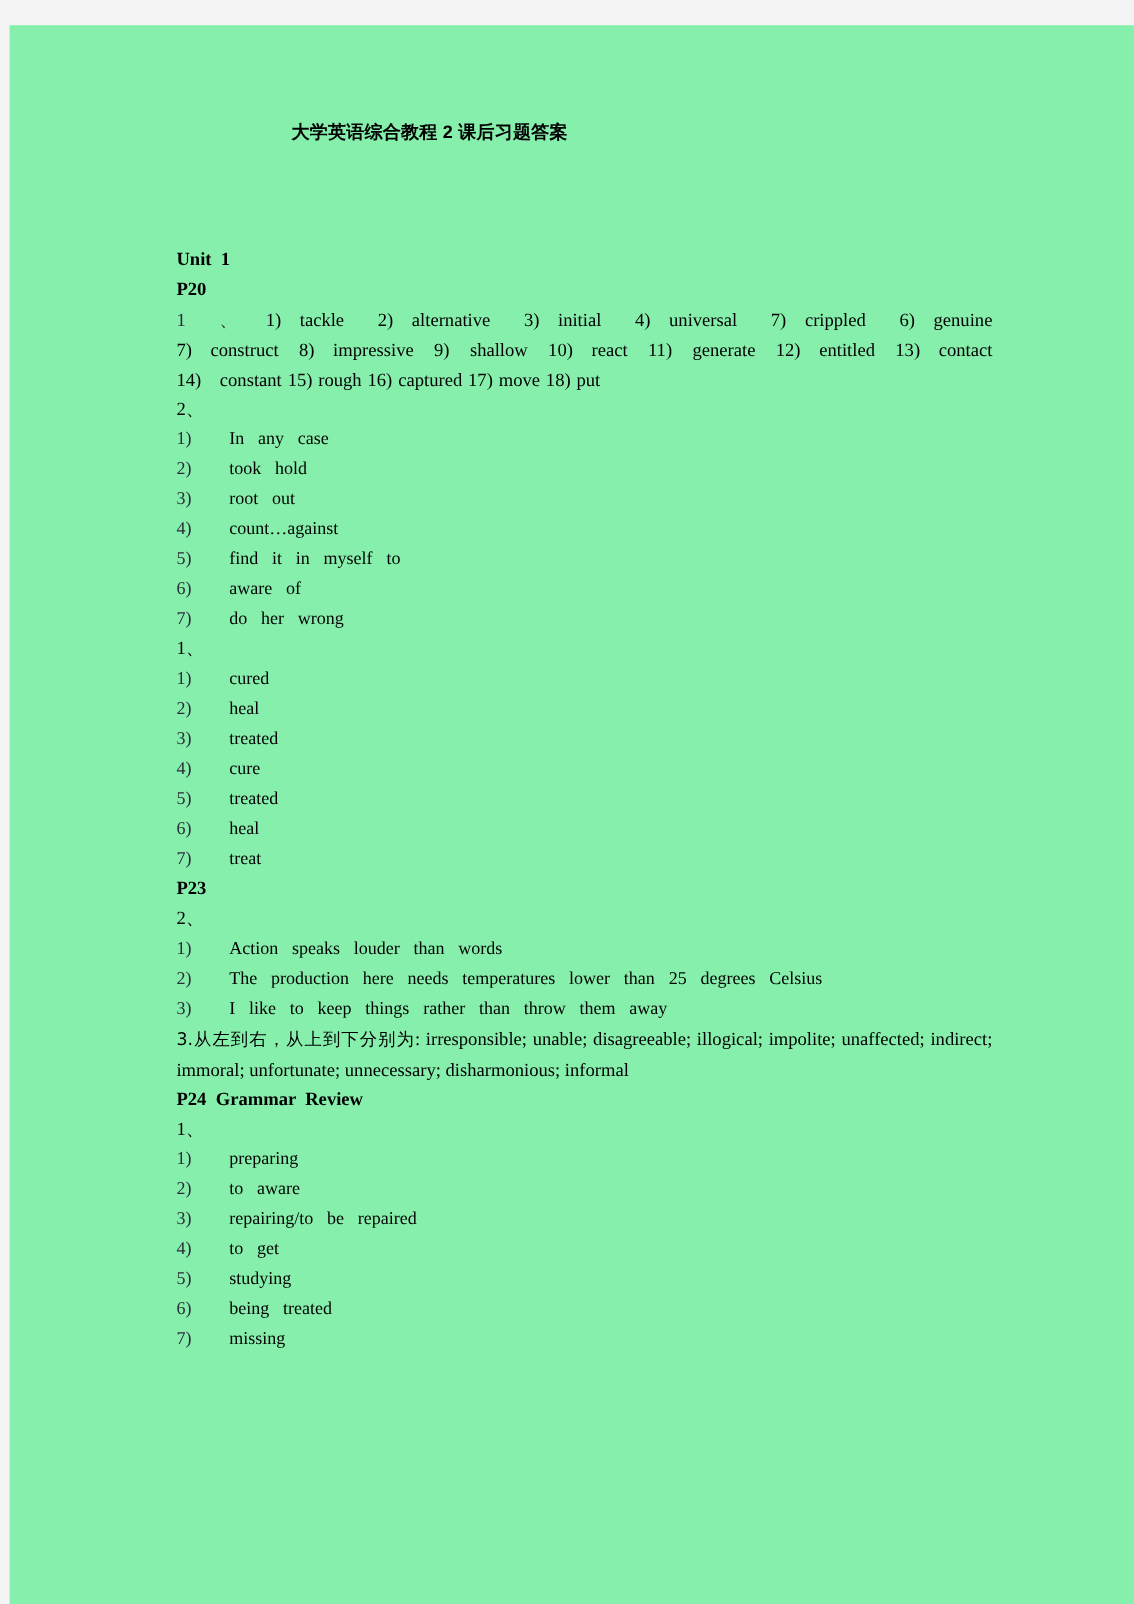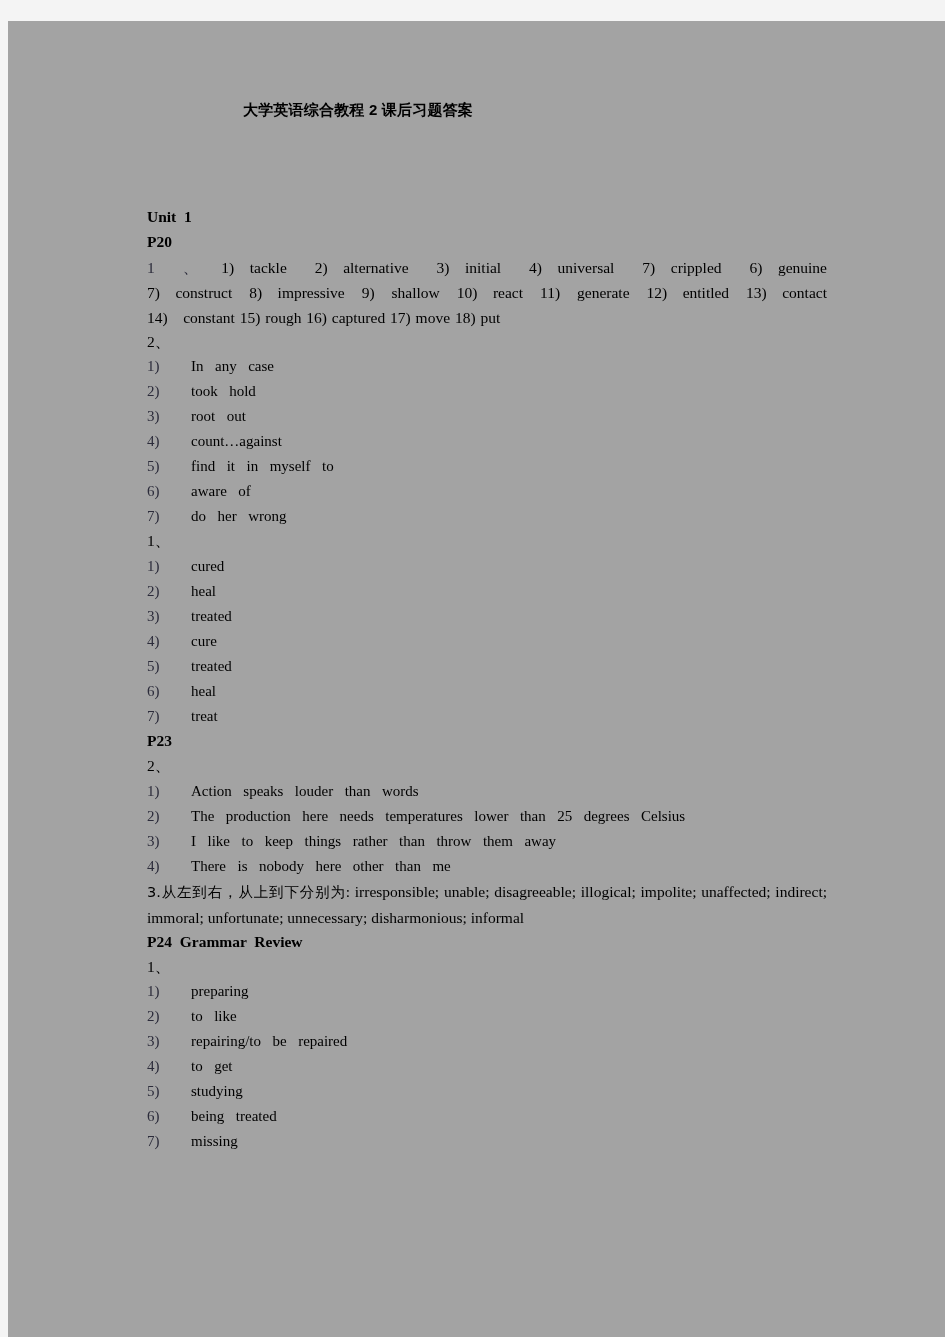--- a/index.html
+++ b/index.html
@@ -12,21 +12,21 @@
     height: 1337px;
     overflow: hidden;
     font-family: "Liberation Serif", "DejaVu Serif", serif;
   }
   .page {
     position: absolute;
     left: 8px;
     top: 21px;
     width: 937px;
     height: 1316px;
-    background: #a3a3a3;
+    background: #86efac;
   }
   .content {
     position: absolute;
     left: 139px;
     top: 0;
     width: 680px;
   }
   .doc-title {
     font-family: "Liberation Sans", "DejaVu Sans", sans-serif;
     font-weight: bold;
@@ -148,32 +148,31 @@
       </div>
 
       <div class="hd">P23</div>
 
       <div class="grp-label">2、</div>
 
       <div>
         <div class="item"><span class="num">1)</span><span class="txt">Action  speaks  louder  than  words</span></div>
         <div class="item"><span class="num">2)</span><span class="txt">The  production  here  needs  temperatures  lower  than  25  degrees  Celsius</span></div>
         <div class="item"><span class="num">3)</span><span class="txt">I  like  to  keep  things  rather  than  throw  them  away</span></div>
-        <div class="item"><span class="num">4)</span><span class="txt">There  is  nobody  here  other  than  me</span></div>
       </div>
 
       <div class="para"><span class="cn">3.从左到右，从上到下分别为</span><span>: irresponsible; unable; disagreeable; illogical; impolite; unaffected; indirect; immoral; unfortunate; unnecessary; disharmonious; informal</span></div>
 
       <div class="hd">P24  Grammar  Review</div>
 
       <div class="grp-label">1、</div>
 
       <div>
         <div class="item"><span class="num">1)</span><span class="txt">preparing</span></div>
-        <div class="item"><span class="num">2)</span><span class="txt">to  like</span></div>
+        <div class="item"><span class="num">2)</span><span class="txt">to  aware</span></div>
         <div class="item"><span class="num">3)</span><span class="txt">repairing/to  be  repaired</span></div>
         <div class="item"><span class="num">4)</span><span class="txt">to  get</span></div>
         <div class="item"><span class="num">5)</span><span class="txt">studying</span></div>
         <div class="item"><span class="num">6)</span><span class="txt">being  treated</span></div>
         <div class="item"><span class="num">7)</span><span class="txt">missing</span></div>
       </div>
 
     </div>
   </div>
 </div>

